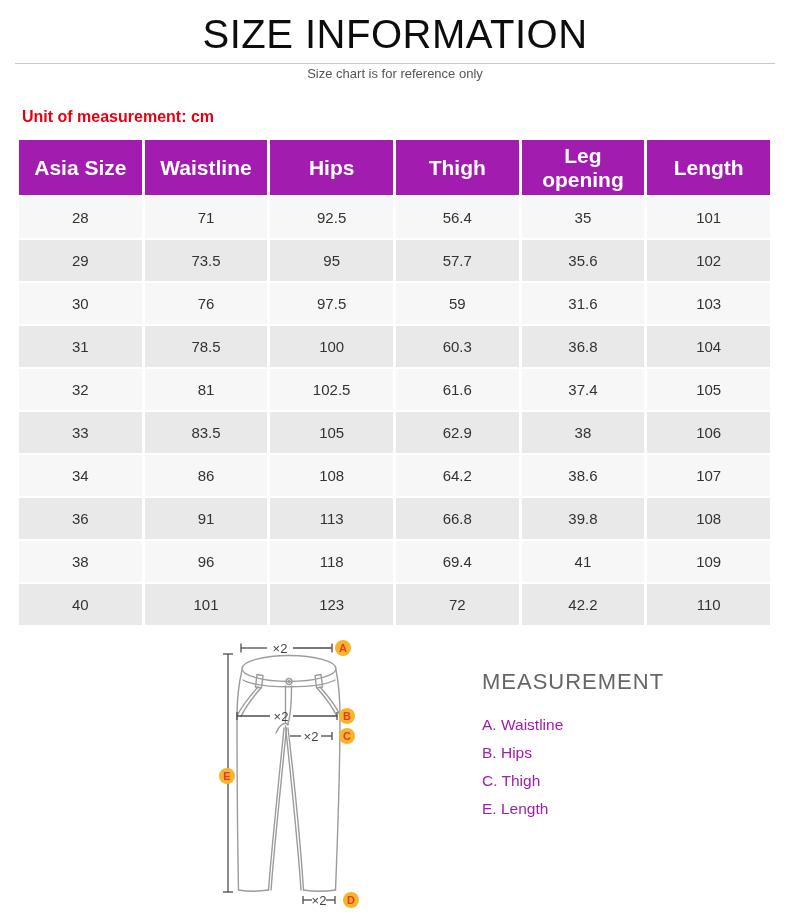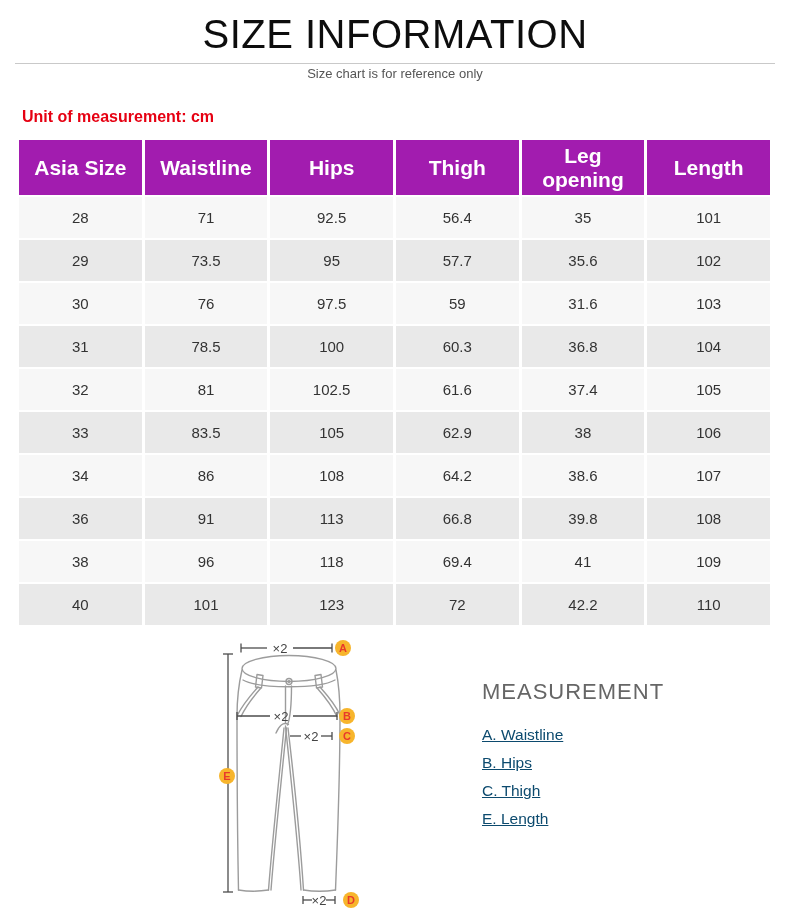--- a/index.html
+++ b/index.html
@@ -47,27 +47,27 @@
   table.size-table td {
     font-size:15px; color:#333;
     height:39px; text-align:center;
   }
   table.size-table tbody tr:nth-child(odd) td { background:#f7f7f7; }
   table.size-table tbody tr:nth-child(even) td { background:#e9e9e9; }
 
   .bottom-section { position:relative; height:300px; }
   .diagram-svg { position:absolute; left:213px; top:2px; width:166px; height:285px; }
 
-  .legend { position:absolute; left:482px; top:52px; }
+  .legend { position:absolute; left:482px; top:42px; }
   .legend-heading {
     font-size:22px; color:#666; letter-spacing:1px; font-weight:400;
   }
   .legend-list { list-style:none; margin:16px 0 0 0; padding:0; }
   .legend-list li {
-    font-size:15.5px; color:#0c4a6e; line-height:28px;text-decoration:underline;
+    font-size:15.5px; color:#a21caf; line-height:28px;
   }
 
   .pants-line { stroke:#9c9c9c; stroke-width:1.4; fill:none; stroke-linecap:round; stroke-linejoin:round; }
   .measure-line { stroke:#4d4d4d; stroke-width:1.3; fill:none; stroke-linecap:butt; }
   .scale-text { font-size:13px; fill:#444; text-anchor:middle; }
   .badge-circle { fill:#f7b52c; }
   .badge-letter { font-size:11px; font-weight:bold; fill:#e8392b; text-anchor:middle; }
 </style>
 </head>
 <body>

